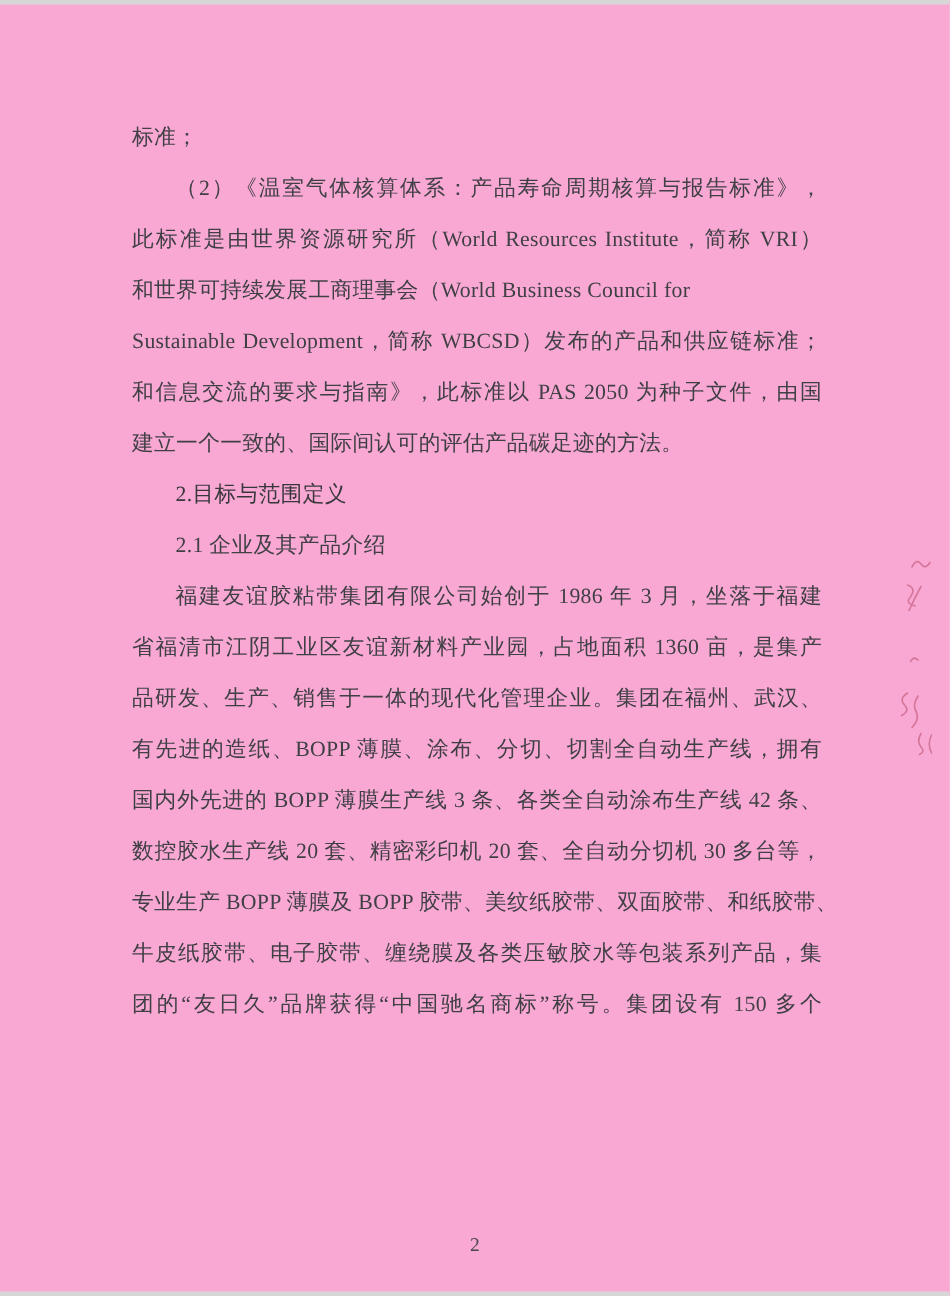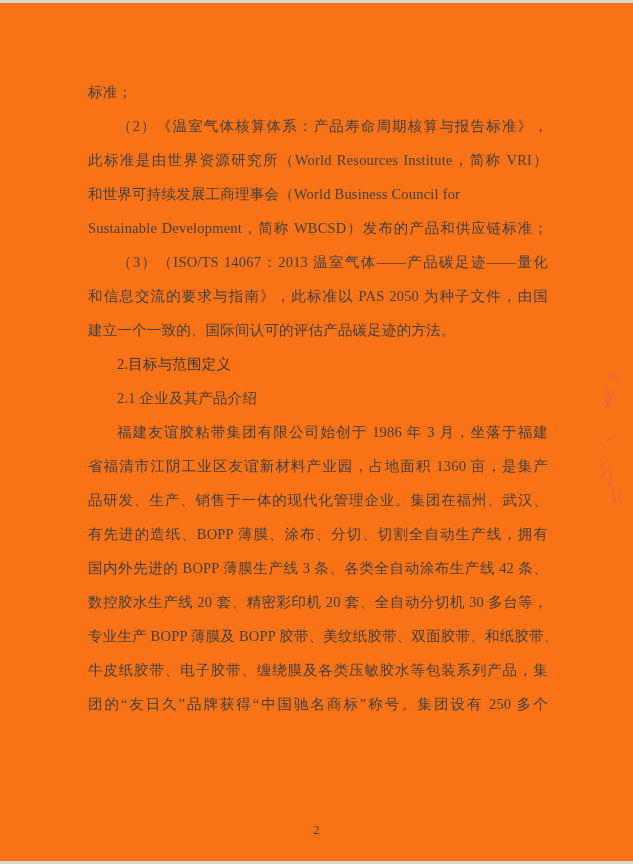--- a/index.html
+++ b/index.html
@@ -5,21 +5,21 @@
   html, body { margin: 0; padding: 0; }
   body {
     width: 633px; height: 864px;
     background: #e9e9e9;
     font-family: "Liberation Serif", "DejaVu Serif", serif;
   }
   .screen {
     position: relative;
     width: 633px; height: 864px;
     overflow: hidden;
-    background: #f97316;
+    background: #f9a8d4;
   }
   .edge-strip {
     position: absolute; left: 0; right: 0;
     background: #d7d7d7;
   }
   .edge-strip.top { top: 0; height: 3px; }
   .edge-strip.bottom { bottom: 0; height: 3px; }
   .textblock {
     position: absolute;
     left: 88px; top: 75px;
@@ -60,34 +60,33 @@
 
 <div class="screen">
   <div class="edge-strip top"></div>
 
   <div class="textblock">
       <div class="line short">标准；</div>
       <div class="line ind">（2）《温室气体核算体系：产品寿命周期核算与报告标准》，</div>
       <div class="line">此标准是由世界资源研究所（World Resources Institute，简称 VRI）</div>
       <div class="line short">和世界可持续发展工商理事会（World Business Council for</div>
       <div class="line">Sustainable Development，简称 WBCSD）发布的产品和供应链标准；</div>
-      <div class="line ind">（3）（ISO/TS 14067：2013 温室气体——产品碳足迹——量化</div>
       <div class="line">和信息交流的要求与指南》，此标准以 PAS 2050 为种子文件，由国</div>
       <div class="line short">建立一个一致的、国际间认可的评估产品碳足迹的方法。</div>
       <div class="line ind bold short">2.目标与范围定义</div>
       <div class="line ind short">2.1 企业及其产品介绍</div>
       <div class="line ind">福建友谊胶粘带集团有限公司始创于 1986 年 3 月，坐落于福建</div>
       <div class="line">省福清市江阴工业区友谊新材料产业园，占地面积 1360 亩，是集产</div>
       <div class="line">品研发、生产、销售于一体的现代化管理企业。集团在福州、武汉、</div>
       <div class="line">有先进的造纸、BOPP 薄膜、涂布、分切、切割全自动生产线，拥有</div>
       <div class="line">国内外先进的 BOPP 薄膜生产线 3 条、各类全自动涂布生产线 42 条、</div>
       <div class="line">数控胶水生产线 20 套、精密彩印机 20 套、全自动分切机 30 多台等，</div>
       <div class="line">专业生产 BOPP 薄膜及 BOPP 胶带、美纹纸胶带、双面胶带、和纸胶带、</div>
       <div class="line">牛皮纸胶带、电子胶带、缠绕膜及各类压敏胶水等包装系列产品，集</div>
-      <div class="line">团的“友日久”品牌获得“中国驰名商标”称号。集团设有 250 多个</div>
+      <div class="line">团的“友日久”品牌获得“中国驰名商标”称号。集团设有 150 多个</div>
     </div>
 
   <div class="marks">
       <svg width="14" height="10" style="left: 607px; top: 371px;">
         <path d="M1,7 Q4,1 7,5 T13,4" stroke="#c25a78"></path>
       </svg>
       <svg width="16" height="20" style="left: 601px; top: 389px;">
         <path d="M4,1 Q10,3 6,9 Q2,13 9,15 M13,2 Q9,9 5,18" stroke="#c25a78"></path>
       </svg>
       <svg width="8" height="8" style="left: 606px; top: 436px;">

